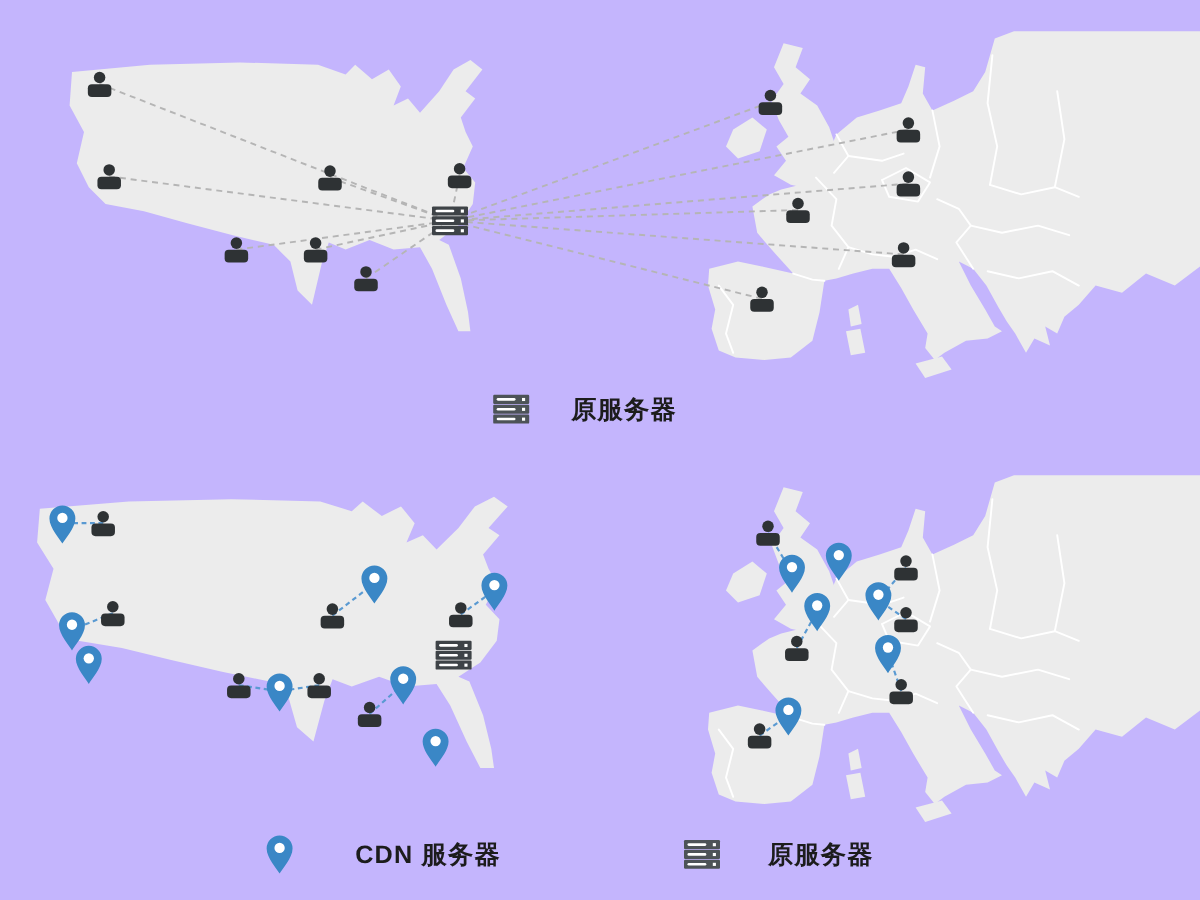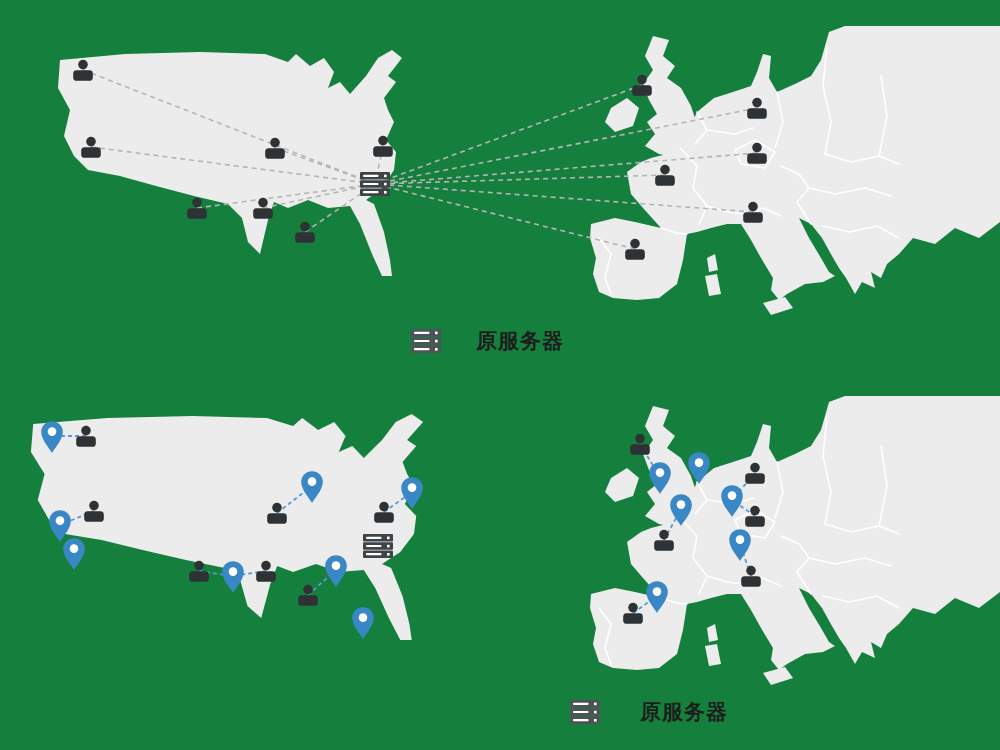--- a/index.html
+++ b/index.html
@@ -1,17 +1,17 @@
 <!DOCTYPE html>
 <html style="--map-fill: #ececec; --map-border: #ffffff; --user-icon: #2e3234; --server-icon: #3e4347; --server-icon-legend: #4d5357; --pin-fill: #3a87c6; --line-origin: #b5b5b5; --line-cdn: #5a9ad2; --legend-text: #1c1c1c;"><head>
 <meta charset="utf-8">
 <style>
   html,body{margin:0;padding:0;background:#fff;}
   .stage{
-    position:relative;width:1000px;height:750px;background:#15803d;overflow:hidden;
+    position:relative;width:1000px;height:750px;background:#c4b5fd;overflow:hidden;
     font-family:"Liberation Sans", sans-serif;
   }
   svg{display:block;}
   
   .land{fill:var(--map-fill);}
   .border{fill:none;stroke:var(--map-border);stroke-width:1.6;stroke-linejoin:round;stroke-linecap:round;}
   
   .dash-gray{stroke:var(--line-origin);stroke-width:1.6;stroke-dasharray:5 4;fill:none;}
   .dash-blue{stroke:var(--line-cdn);stroke-width:1.8;stroke-dasharray:4 3;fill:none;}
   
@@ -275,20 +275,26 @@
       </g>
   </svg>
 
   <div class="legend" id="legend-top">
     <svg width="36" height="30" viewBox="-18 -15 36 30" class="ic-server-legend">
       <use href="#sym-server" xlink:href="#sym-server"></use>
     </svg>
     <span class="txt">原服务器</span>
   </div>
 
+  <div class="legend" id="legend-cdn">
+    <svg width="26" height="36" viewBox="-13 -17 26 36" class="ic-pin">
+      <use href="#sym-pin" xlink:href="#sym-pin"></use>
+    </svg>
+    <span class="txt">CDN 服务器</span>
+  </div>
 
   <div class="legend" id="legend-origin-bottom">
     <svg width="34" height="28" viewBox="-17 -14 34 28" class="ic-server-legend">
       <use href="#sym-server" xlink:href="#sym-server"></use>
     </svg>
     <span class="txt">原服务器</span>
   </div>
 </div>
 
 </body></html>

